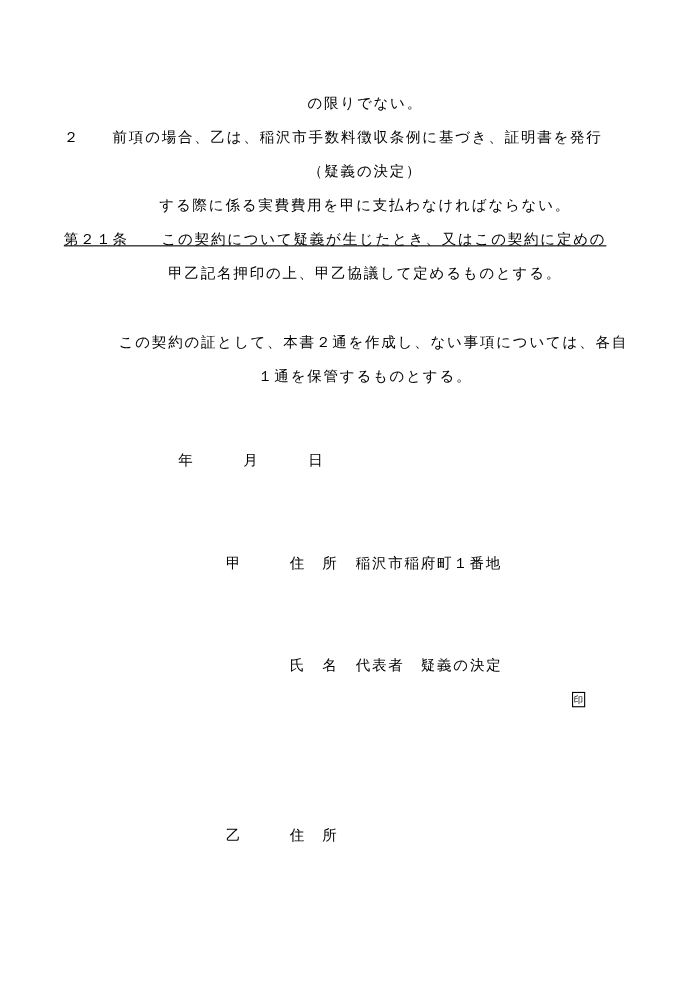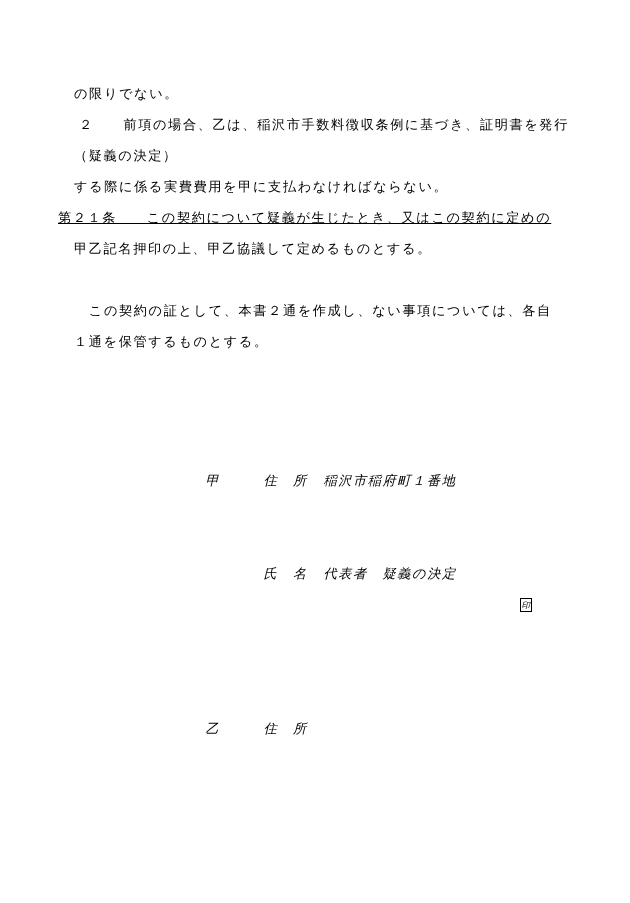--- a/index.html
+++ b/index.html
@@ -20,40 +20,39 @@
     height: 903px;
     box-sizing: border-box;
     padding: 78px 40px 0 40px;
   }
   .line {
     font-size: 13.2px;
     line-height: 31px;
     letter-spacing: 1.6px;
     white-space: pre;
   }
-  .indent-1 { padding-left: 34px; }
+  .indent-1 { padding-left: 34px; text-align: center; }
   .indent-2 { padding-left: 18px; text-decoration: underline; }
-  .num-line { padding-left: 18px; text-align: center; }
+  .num-line { padding-left: 18px; }
   .spacer-md { height: 31px; }
   .spacer-lg { height: 46px; }
 
   .date-line {
     padding-left: 122px;
   }
 
   .party-block {
     position: relative;
   }
   .party-line {
     font-size: 13.2px;
     line-height: 31px;
     letter-spacing: 1.6px;
     white-space: pre;
     position: relative;
-    font-style: italic;
   }
   .party-label { display: inline-block; width: 58px; padding-left: 136px; box-sizing: content-box; }
   .field-label { display: inline-block; width: 60px; }
   .field-value { display: inline-block; }
   .seal {
     position: absolute;
     right: 58px;
     font-size: 12px;
     letter-spacing: 0;
   }
@@ -86,20 +85,21 @@
 
   <div class="spacer-md"></div>
 
   <div>
     <div class="line indent-1">　この契約の証として、本書２通を作成し、ない事項については、各自</div>
     <div class="line indent-1">１通を保管するものとする。</div>
   </div>
 
   <div class="spacer-lg"></div>
 
+  <div class="line date-line">年　　　月　　　日</div>
 
   <div class="spacer-md"></div>
 
   <div class="party-block">
     <div class="party-line">
       <span class="party-label">甲</span><span class="field-label">住　所</span><span class="field-value">稲沢市稲府町１番地</span>
     </div>
     <div class="party-line">
       <span class="party-label"></span><span class="field-label">氏　名</span><span class="field-value">代表者　疑義の決定</span>
       <span class="seal"><span class="seal-box">印</span></span>

